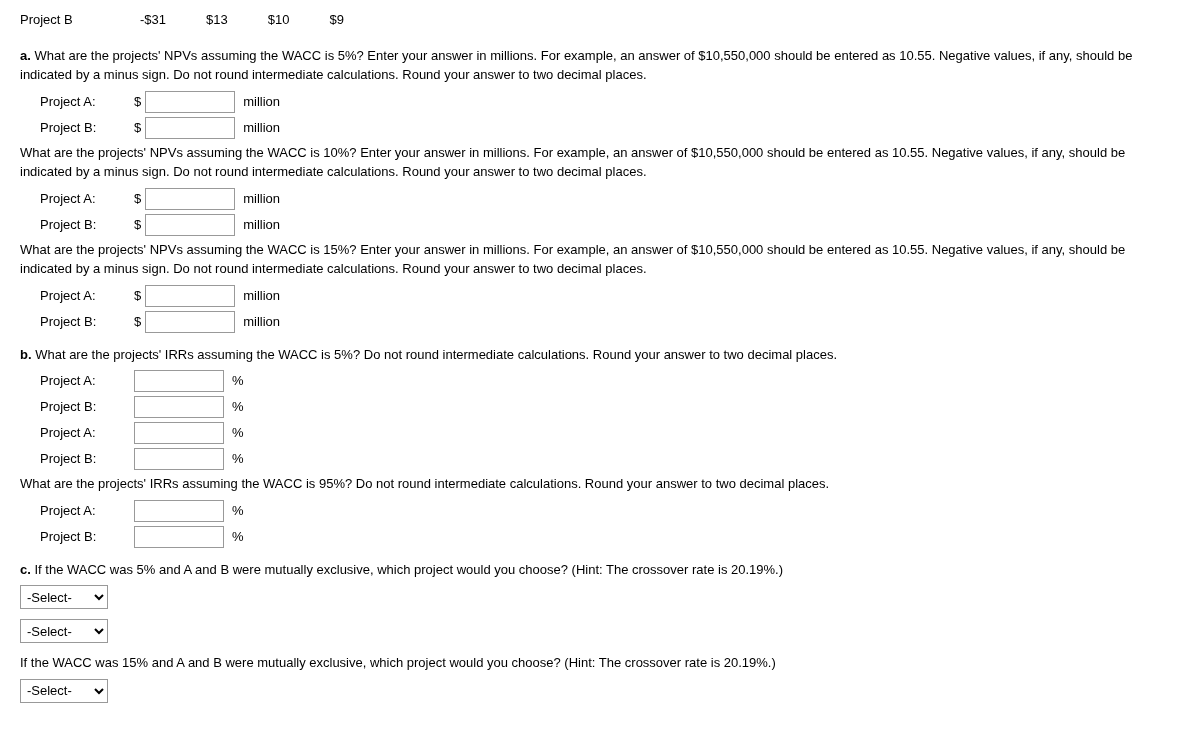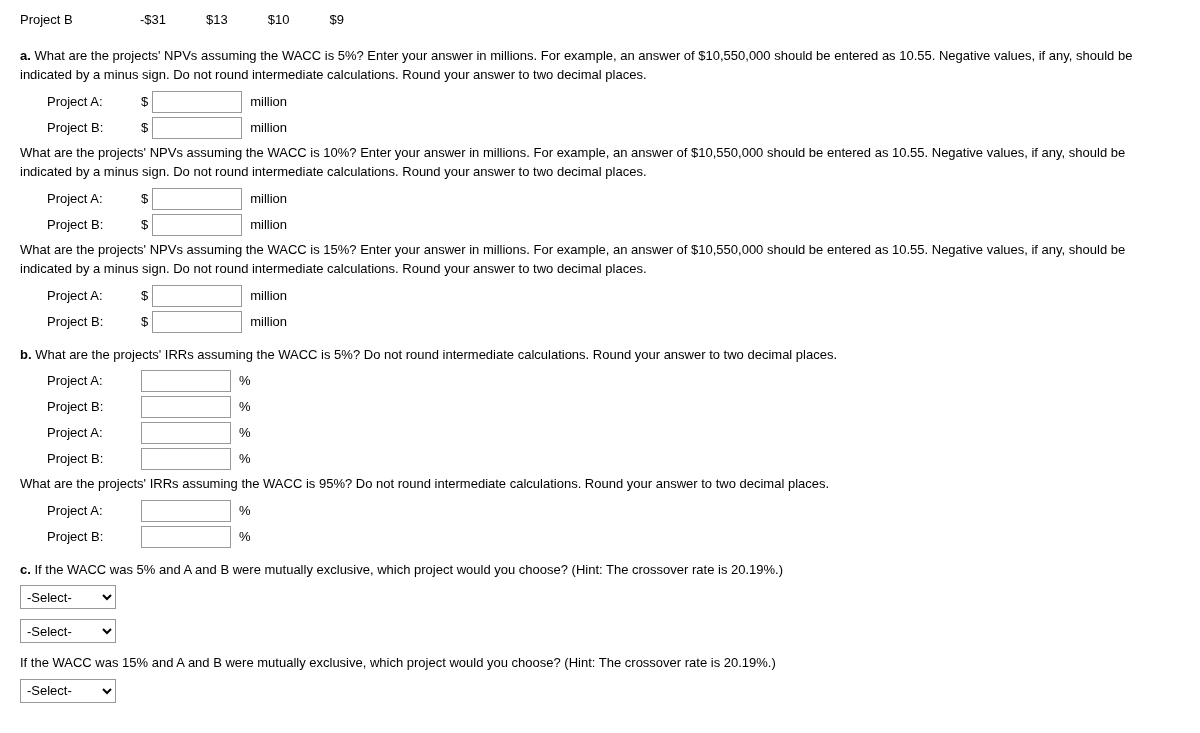--- a/index.html
+++ b/index.html
@@ -22,38 +22,38 @@
       margin-bottom: 12px;
     }
     .question-text {
       margin-bottom: 6px;
     }
     .input-row {
       display: flex;
       align-items: center;
       gap: 4px;
       margin-bottom: 4px;
-      margin-left: 27px;
+      margin-left: 20px;
     }
     .input-row label {
       min-width: 90px;
     }
     .input-row input[type="text"] {
       width: 90px;
       height: 22px;
       border: 1px solid #999;
       padding: 0 4px;
       font-size: 13px;
     }
     .input-row .unit {
       margin-left: 4px;
       text-align: center;
     }
     select {
-      width: 96px;
+      width: 88px;
       height: 24px;
       font-size: 13px;
       border: 1px solid #999;
       background: #fff;
       padding: 0 2px;
     }
     .select-row {
       display: flex;
       align-items: center;
       gap: 4px;

